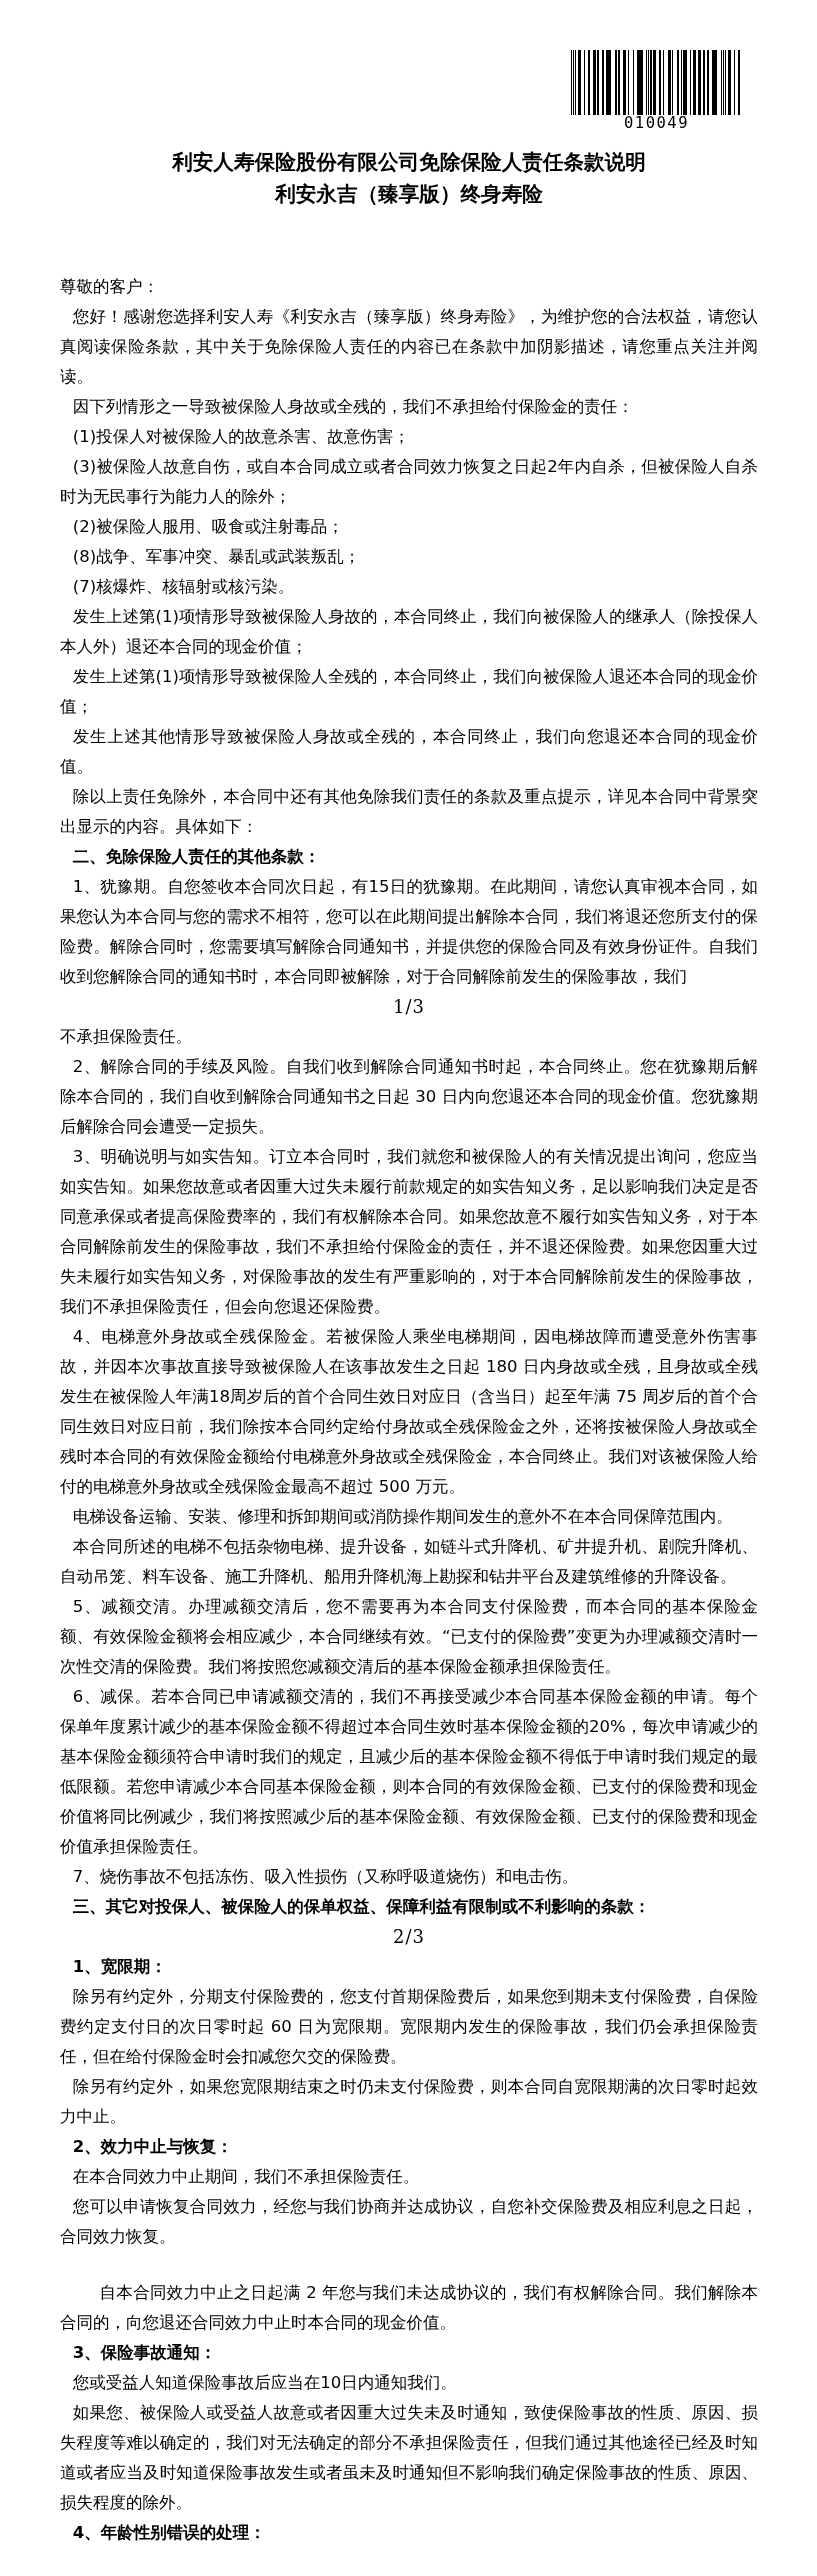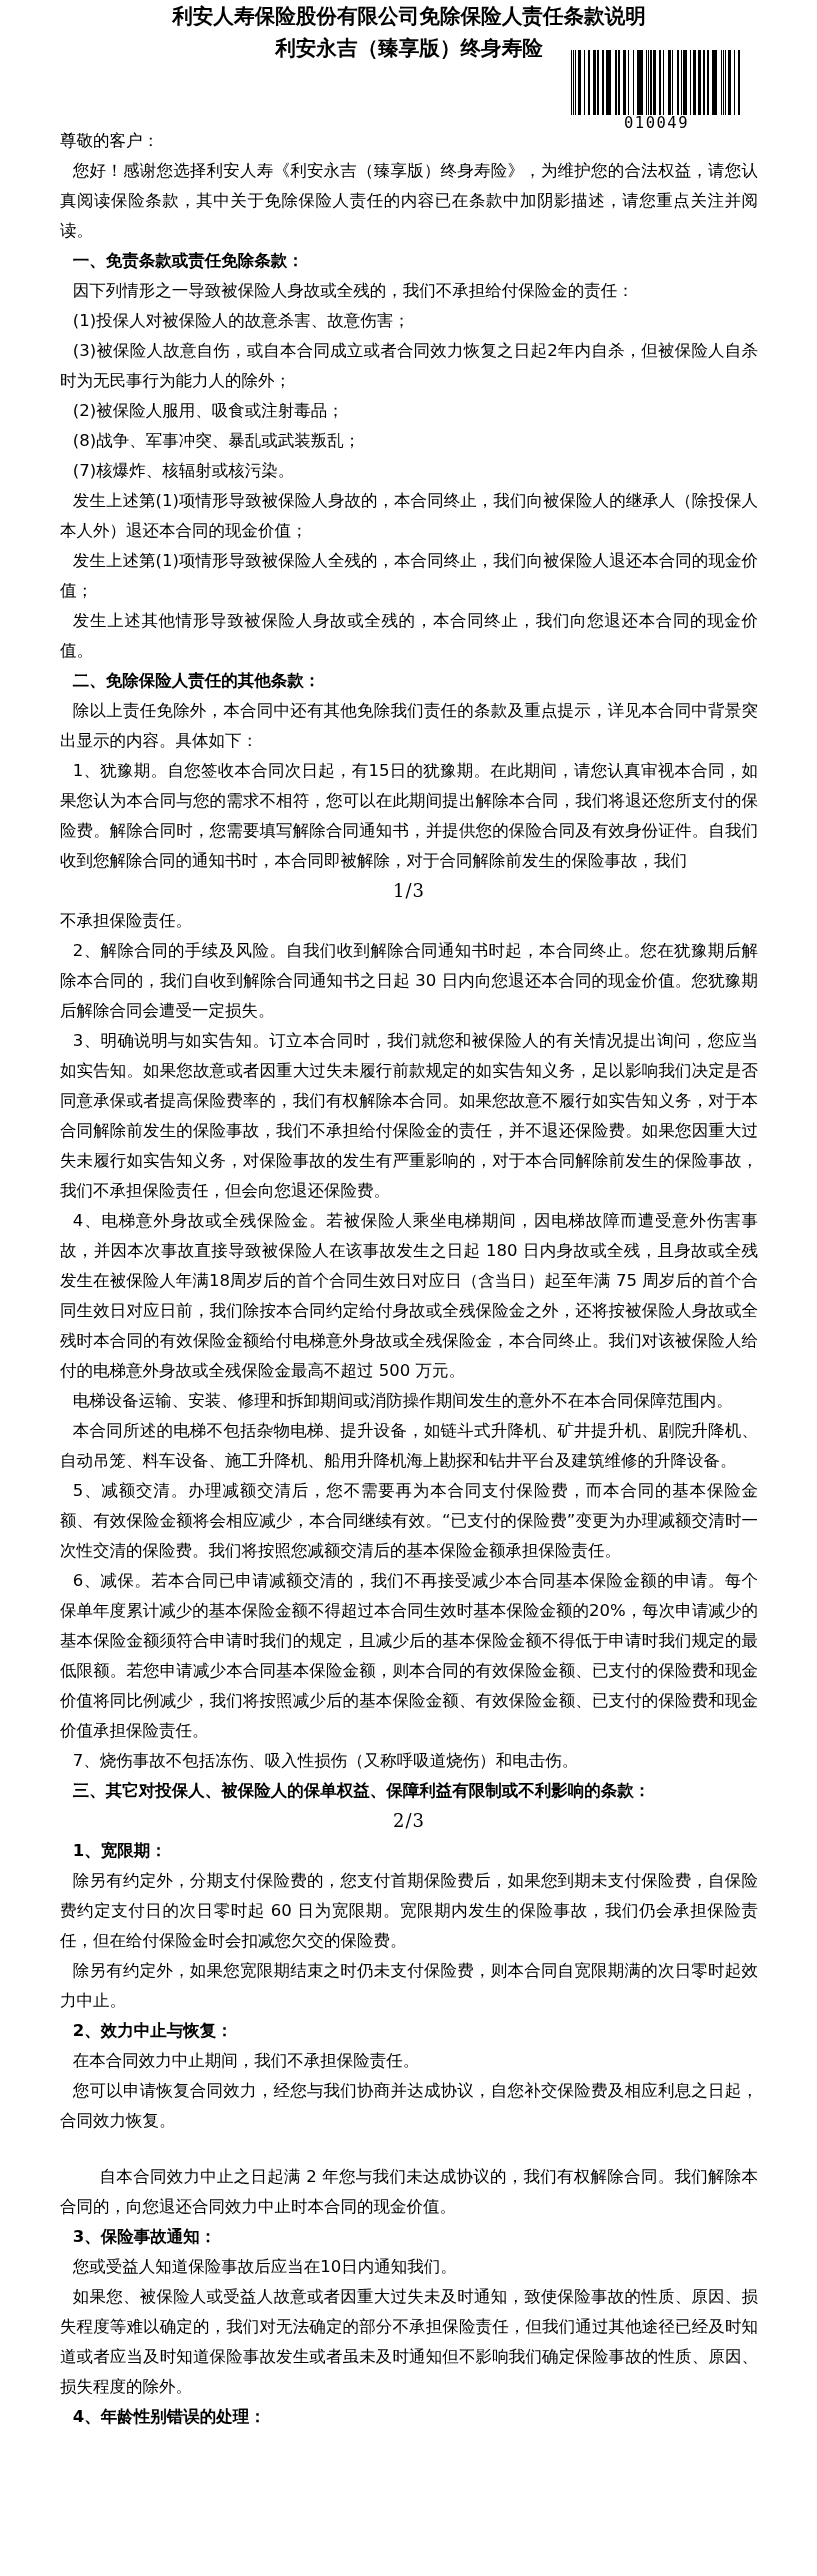--- a/index.html
+++ b/index.html
@@ -28,20 +28,21 @@
     left: 571px;
     top: 115px;
     width: 171px;
     text-align: center;
     font-family: "DejaVu Sans Mono", "Liberation Mono", monospace;
     font-size: 15.5px;
     letter-spacing: 1.5px;
     line-height: 16.5px;
   }
   .titles {
+    padding-top: 146px;
     text-align: center;
     font-weight: bold;
     font-size: 20.6px;
     line-height: 32px;
   }
   .content {
     margin: 62px 60px 0 60px;
     font-size: 16.5px;
     line-height: 30px;
     text-align: justify;
@@ -67,32 +68,31 @@
 <div class="page">
   <div class="barcode"></div>
   <div class="barcode-number">010049</div>
   <div class="titles">
     <div>利安人寿保险股份有限公司免除保险人责任条款说明</div>
     <div>利安永吉（臻享版）终身寿险</div>
   </div>
   <div class="content">
       <p class="blk salutation">尊敬的客户：</p>
       <p class="blk para">您好！感谢您选择利安人寿《利安永吉（臻享版）终身寿险》，为维护您的合法权益，请您认真阅读保险条款，其中关于免除保险人责任的内容已在条款中加阴影描述，请您重点关注并阅读。</p>
-      <p class="blk heading">一、免责条款或责任免除条款：</p>
       <p class="blk para">因下列情形之一导致被保险人身故或全残的，我们不承担给付保险金的责任：</p>
       <p class="blk para">(1)投保人对被保险人的故意杀害、故意伤害；</p>
       <p class="blk para">(3)被保险人故意自伤，或自本合同成立或者合同效力恢复之日起2年内自杀，但被保险人自杀时为无民事行为能力人的除外；</p>
       <p class="blk para">(2)被保险人服用、吸食或注射毒品；</p>
       <p class="blk para">(8)战争、军事冲突、暴乱或武装叛乱；</p>
       <p class="blk para">(7)核爆炸、核辐射或核污染。</p>
       <p class="blk para">发生上述第(1)项情形导致被保险人身故的，本合同终止，我们向被保险人的继承人（除投保人本人外）退还本合同的现金价值；</p>
       <p class="blk para">发生上述第(1)项情形导致被保险人全残的，本合同终止，我们向被保险人退还本合同的现金价值；</p>
       <p class="blk para">发生上述其他情形导致被保险人身故或全残的，本合同终止，我们向您退还本合同的现金价值。</p>
+      <p class="blk para">除以上责任免除外，本合同中还有其他免除我们责任的条款及重点提示，详见本合同中背景突出显示的内容。具体如下：</p>
       <p class="blk heading">二、免除保险人责任的其他条款：</p>
-      <p class="blk para">除以上责任免除外，本合同中还有其他免除我们责任的条款及重点提示，详见本合同中背景突出显示的内容。具体如下：</p>
       <p class="blk para">1、犹豫期。自您签收本合同次日起，有15日的犹豫期。在此期间，请您认真审视本合同，如果您认为本合同与您的需求不相符，您可以在此期间提出解除本合同，我们将退还您所支付的保险费。解除合同时，您需要填写解除合同通知书，并提供您的保险合同及有效身份证件。自我们收到您解除合同的通知书时，本合同即被解除，对于合同解除前发生的保险事故，我们</p>
       <p class="blk page-num">1/3</p>
       <p class="blk cont">不承担保险责任。</p>
       <p class="blk para">2、解除合同的手续及风险。自我们收到解除合同通知书时起，本合同终止。您在犹豫期后解除本合同的，我们自收到解除合同通知书之日起 30 日内向您退还本合同的现金价值。您犹豫期后解除合同会遭受一定损失。</p>
       <p class="blk para">3、明确说明与如实告知。订立本合同时，我们就您和被保险人的有关情况提出询问，您应当如实告知。如果您故意或者因重大过失未履行前款规定的如实告知义务，足以影响我们决定是否同意承保或者提高保险费率的，我们有权解除本合同。如果您故意不履行如实告知义务，对于本合同解除前发生的保险事故，我们不承担给付保险金的责任，并不退还保险费。如果您因重大过失未履行如实告知义务，对保险事故的发生有严重影响的，对于本合同解除前发生的保险事故，我们不承担保险责任，但会向您退还保险费。</p>
       <p class="blk para">4、电梯意外身故或全残保险金。若被保险人乘坐电梯期间，因电梯故障而遭受意外伤害事故，并因本次事故直接导致被保险人在该事故发生之日起 180 日内身故或全残，且身故或全残发生在被保险人年满18周岁后的首个合同生效日对应日（含当日）起至年满 75 周岁后的首个合同生效日对应日前，我们除按本合同约定给付身故或全残保险金之外，还将按被保险人身故或全残时本合同的有效保险金额给付电梯意外身故或全残保险金，本合同终止。我们对该被保险人给付的电梯意外身故或全残保险金最高不超过 500 万元。</p>
       <p class="blk para">电梯设备运输、安装、修理和拆卸期间或消防操作期间发生的意外不在本合同保障范围内。</p>
       <p class="blk para">本合同所述的电梯不包括杂物电梯、提升设备，如链斗式升降机、矿井提升机、剧院升降机、自动吊笼、料车设备、施工升降机、船用升降机海上勘探和钻井平台及建筑维修的升降设备。</p>
       <p class="blk para">5、减额交清。办理减额交清后，您不需要再为本合同支付保险费，而本合同的基本保险金额、有效保险金额将会相应减少，本合同继续有效。“已支付的保险费”变更为办理减额交清时一次性交清的保险费。我们将按照您减额交清后的基本保险金额承担保险责任。</p>
       <p class="blk para">6、减保。若本合同已申请减额交清的，我们不再接受减少本合同基本保险金额的申请。每个保单年度累计减少的基本保险金额不得超过本合同生效时基本保险金额的20%，每次申请减少的基本保险金额须符合申请时我们的规定，且减少后的基本保险金额不得低于申请时我们规定的最低限额。若您申请减少本合同基本保险金额，则本合同的有效保险金额、已支付的保险费和现金价值将同比例减少，我们将按照减少后的基本保险金额、有效保险金额、已支付的保险费和现金价值承担保险责任。</p>

